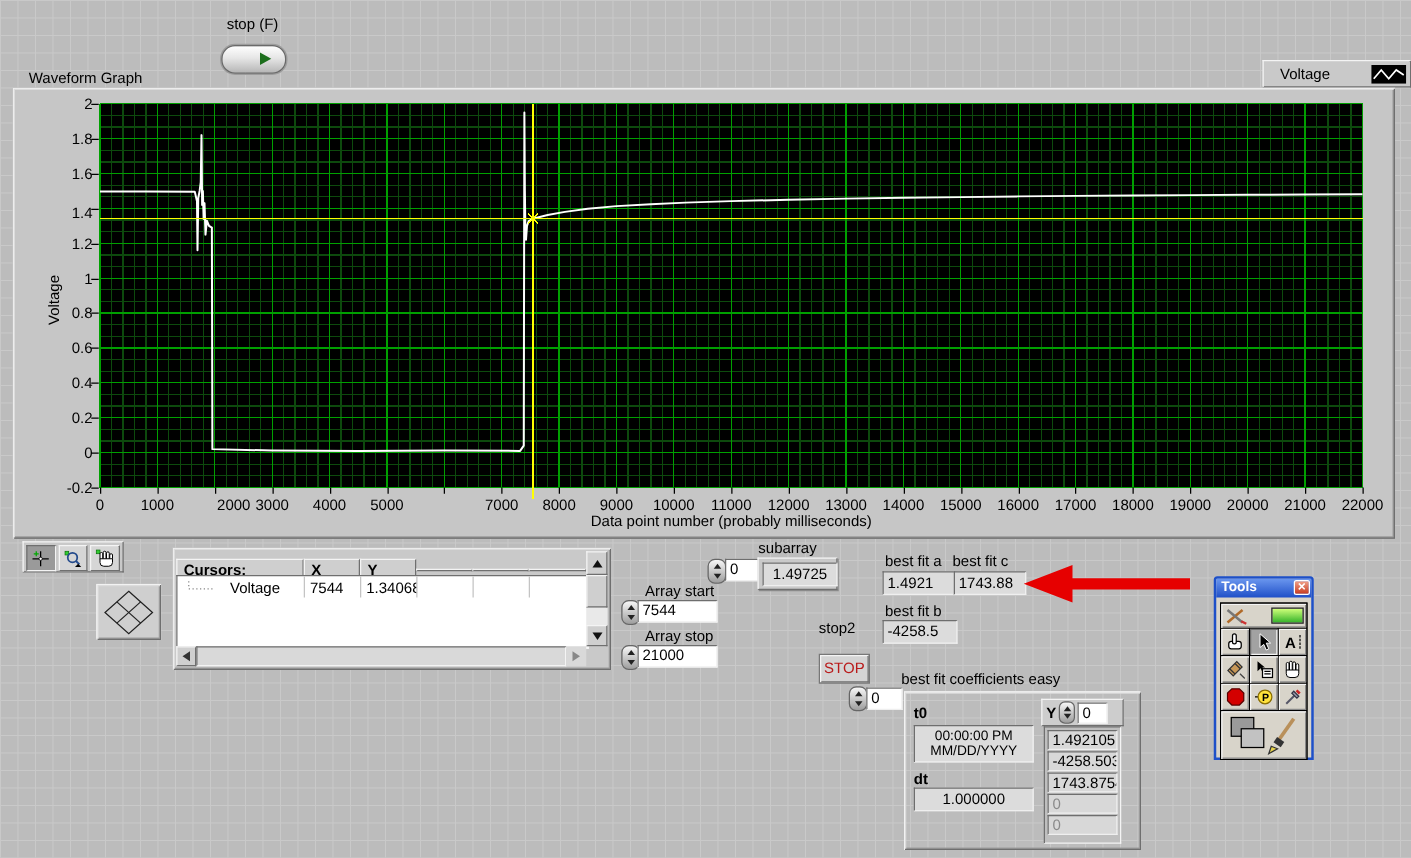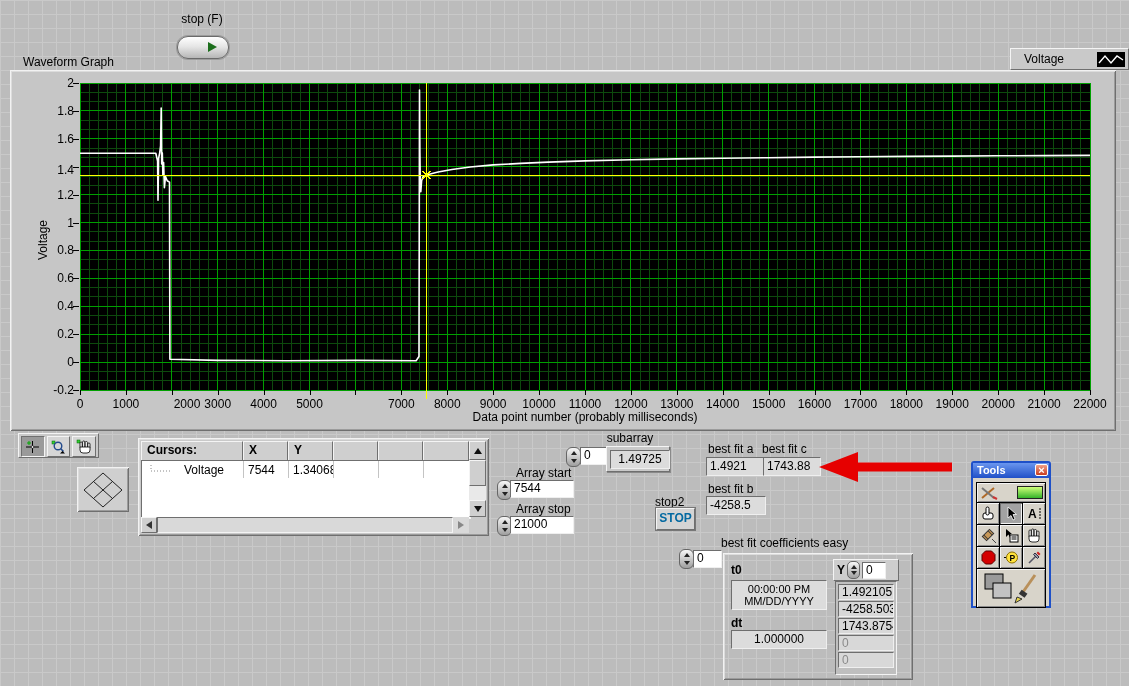--- a/index.html
+++ b/index.html
@@ -41,38 +41,38 @@
   
   #legend{left:1010px;top:48px;width:104px;height:20px;background:#C9C9C9;display:flex;align-items:center;padding-left:13px;}
   #legend-swatch{margin-left:auto;margin-right:3px;display:block;}
   
   #graph-palette{left:18px;top:433px;width:81px;height:25px;background:#C9C9C9;display:flex;gap:2px;padding:2px;box-sizing:border-box;}
   .pal-btn{width:23px;height:19px;display:flex;align-items:center;justify-content:center;background:#D6D6D6;}
   .pal-btn.sel{background:#9A9A9A;}
   #nav-diamond{left:77px;top:467px;width:52px;height:45px;background:#CFCFCF;display:flex;align-items:center;justify-content:center;}
   
   #cursor-table{left:138px;top:438px;width:351px;height:98px;background:#C9C9C9;box-sizing:border-box;}
-  #ct-head{position:absolute;left:3px;top:3px;height:30px;display:flex;}
+  #ct-head{position:absolute;left:3px;top:3px;height:30px;display:flex;align-items:center;}
   .ct-h{background:#CFCFCF;font-weight:bold;padding-left:5px;line-height:17px;box-sizing:border-box;overflow:hidden;white-space:nowrap;}
   #ct-body{position:absolute;left:3px;top:22px;width:328px;height:57px;background:#fff;overflow:hidden;}
   .ct-row{display:flex;height:17px;}
   .ct-c{box-sizing:border-box;border-right:1px solid #C4C4C4;padding-left:4px;line-height:16px;overflow:hidden;white-space:nowrap;display:flex;align-items:center;}
   .sb-btn{background:#CFCFCF;display:flex;align-items:center;justify-content:center;box-sizing:border-box;}
   #ct-up{position:absolute;right:3px;top:3px;width:17px;height:19px;}
   #ct-vtrack{position:absolute;right:3px;top:22px;width:17px;height:57px;background:#E9E9E9;}
   #ct-thumb{position:absolute;left:0;top:0;width:17px;height:26px;background:#CFCFCF;box-sizing:border-box;}
   #ct-down{position:absolute;left:0;bottom:0;width:17px;height:17px;}
   #ct-hbar{position:absolute;left:3px;bottom:3px;width:328px;height:16px;display:flex;}
   #ct-htrack{flex:1;background:#D9D9D9;}
   .tl{width:0;height:0;border-top:4px solid transparent;border-bottom:4px solid transparent;border-right:6px solid #333;}
   .tr{width:0;height:0;border-top:4px solid transparent;border-bottom:4px solid transparent;border-left:6px solid #888;}
   .tu8{width:0;height:0;border-left:4px solid transparent;border-right:4px solid transparent;border-bottom:6px solid #111;}
   .td8{width:0;height:0;border-left:4px solid transparent;border-right:4px solid transparent;border-top:6px solid #111;}
   
-  #stop2-btn{left:656px;top:508px;width:37px;height:20px;background:#D4D4D4;color:#0369a1;font-weight:bold;
+  #stop2-btn{left:656px;top:524px;width:37px;height:20px;background:#D4D4D4;color:#b91c1c;font-weight:normal;
      text-align:center;line-height:18px;box-shadow:0 0 0 1px #777;}
   
   #cluster-frame{left:723px;top:553px;width:190px;height:127px;}
   .bold{font-weight:bold;}
   #y-array{position:absolute;left:112px;top:28px;width:62px;height:94px;background:#BFBFBF;padding:2px;box-sizing:border-box;}
   .ycell{height:16px;background:#D8D8D8;border:1px solid;border-color:#6E6E6E #EFEFEF #EFEFEF #6E6E6E;
          margin-bottom:1px;padding-left:3px;line-height:14px;overflow:hidden;white-space:nowrap;box-sizing:border-box;}
   .dim{color:#8A8A8A;}
   #y-head{position:absolute;left:110px;top:6px;width:66px;height:22px;background:#CDCDCD;display:flex;align-items:center;gap:2px;padding:0 3px;box-sizing:border-box;}
   

